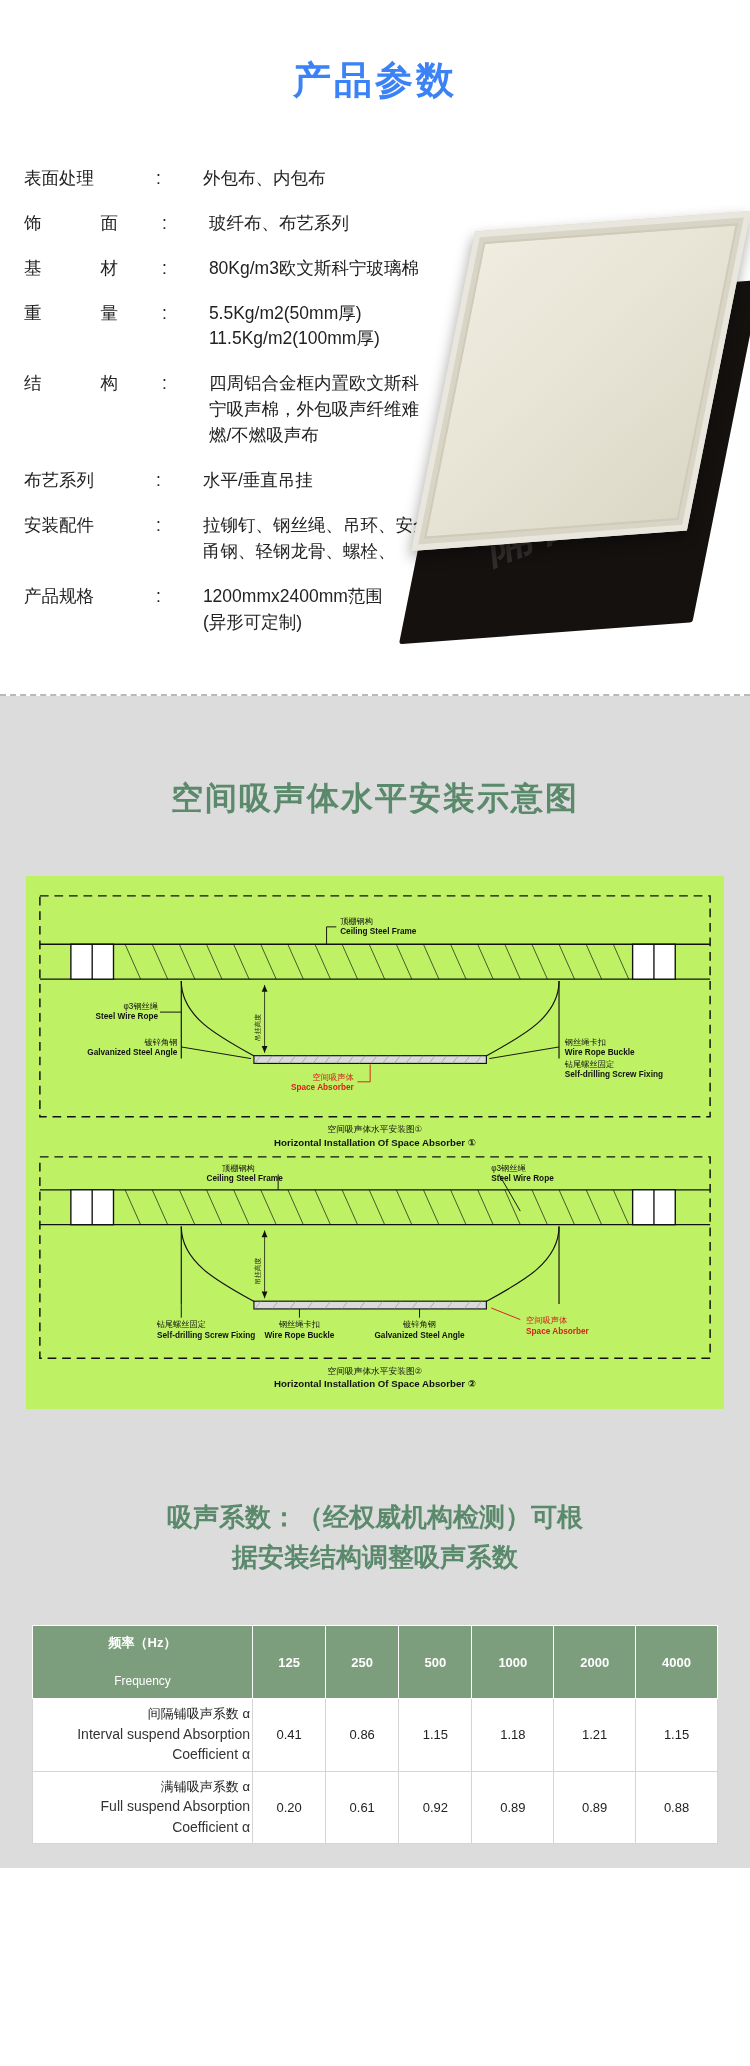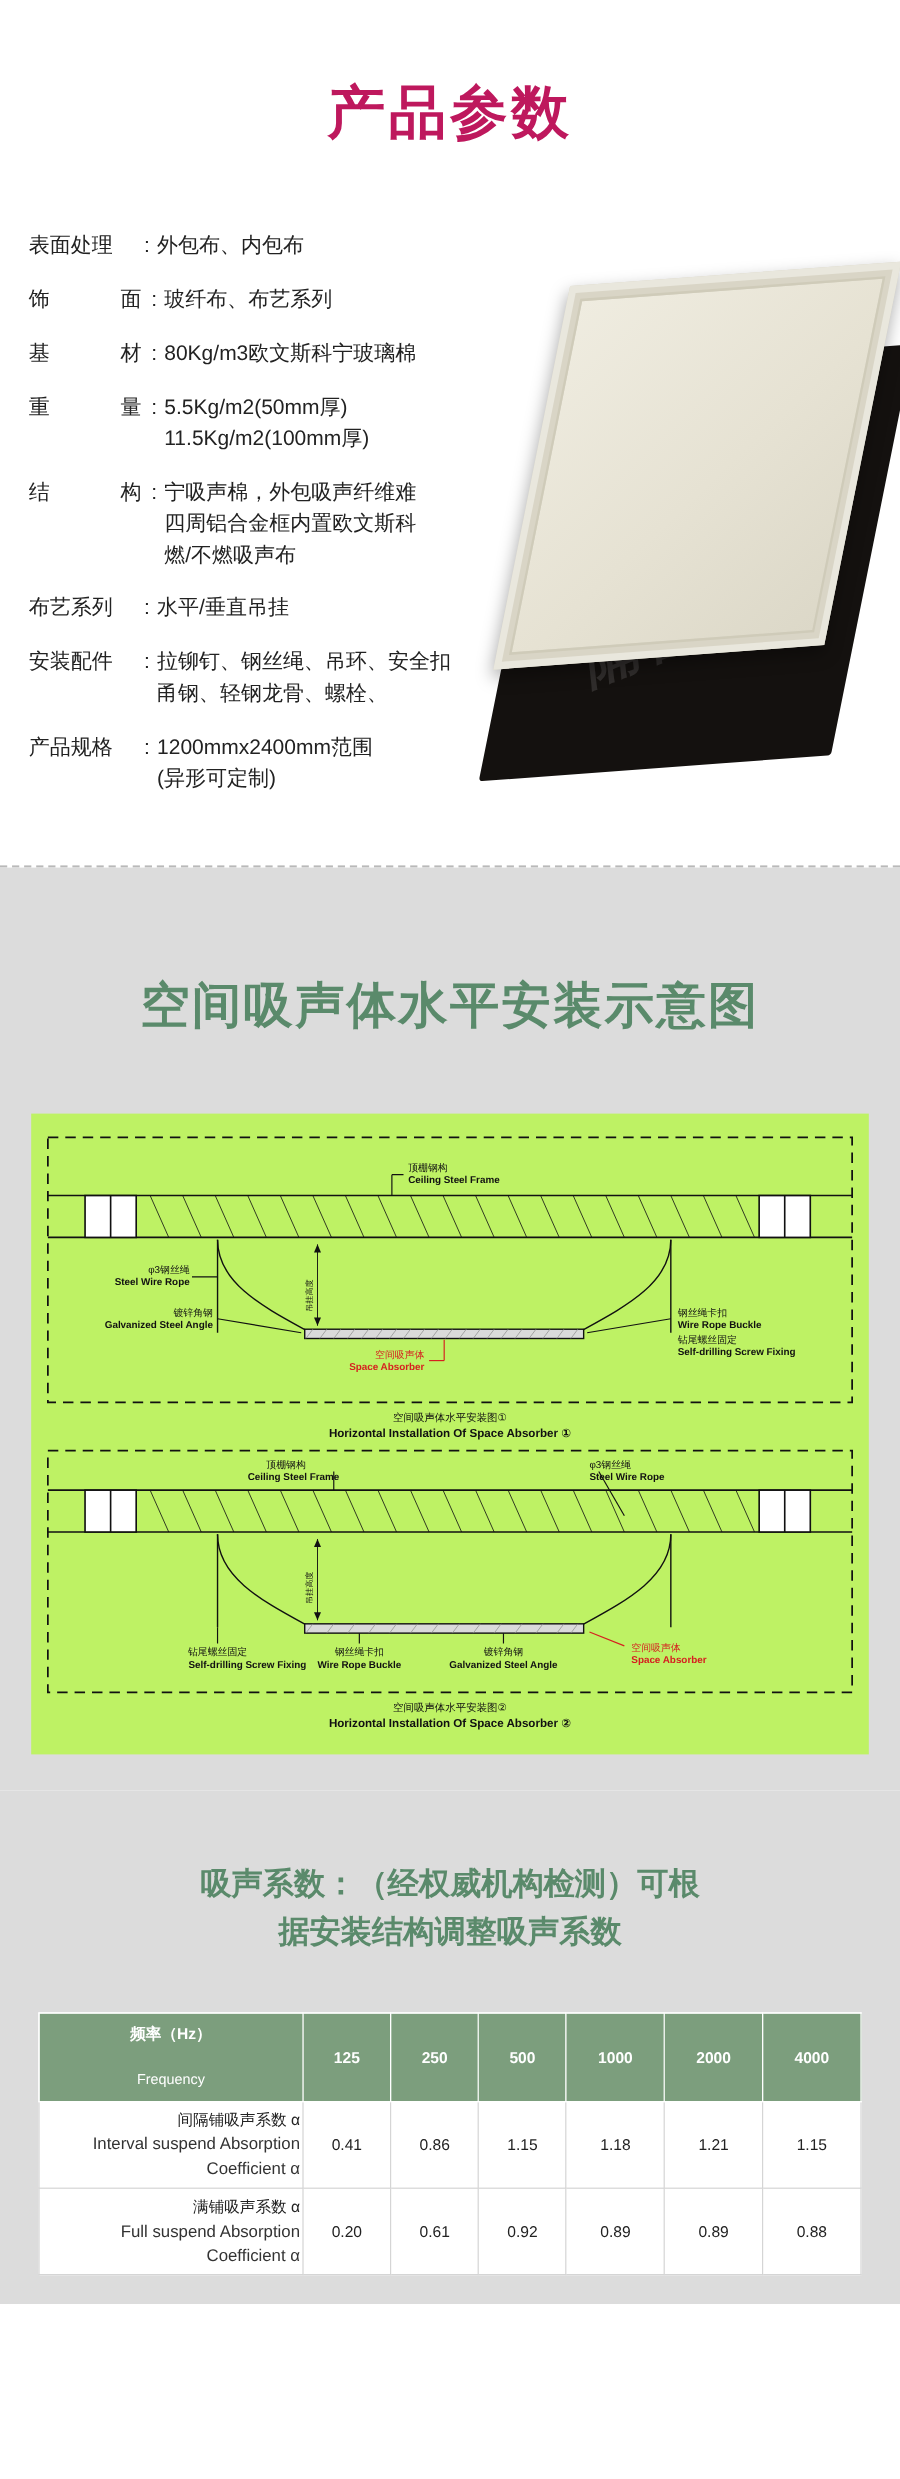--- a/index.html
+++ b/index.html
@@ -9,34 +9,35 @@
     background: #ffffff;
     font-family: "Liberation Sans", "DejaVu Sans", sans-serif;
     color: #222;
   }
   .page { width: 750px; position: relative; }
 
   
   .sec-params { position: relative; padding: 0 0 40px 0; background:#fff; }
   .params-title {
     text-align: center;
-    font-size: 48px;
+    font-size: 38px;
     font-weight: bold;
     letter-spacing: 3px;
-    color: #be185d;
+    color: #3b82f6;
     padding: 30px 0 34px 0;
   }
   .params-list { padding: 0 0 0 24px; width: 470px; }
   .param-row {
     display: flex;
     align-items: flex-start;
     margin-bottom: 19px;
     font-size: 17.5px;
     line-height: 1.48;
     color: #222;
+    gap: 36px;
   }
   .param-label {
     flex: 0 0 auto;
     white-space: nowrap;
     min-width: 96px;
     letter-spacing: 0px;
   }
   .param-label.sp1 { letter-spacing: 8px; }
   .param-colon { margin: 0 6px 0 0; }
   .param-value { flex: 1 1 auto; }
@@ -101,21 +102,21 @@
   .dashed-divider {
     border: none;
     border-top: 2px dashed #b9b9b9;
     margin: 0 0 0 0;
   }
 
   
   .sec-diagram { background: #dcdcdc; padding: 34px 0 30px 0; }
   .diagram-title {
     text-align: center;
-    font-size: 41px;
+    font-size: 32px;
     font-weight: bold;
     color: #5a8a6b;
     letter-spacing: 2px;
     padding: 20px 0 28px 0;
   }
   .diagram-box {
     background: #bef264;
     margin: 0 26px;
     padding: 16px 10px 14px 10px;
   }
@@ -205,22 +206,22 @@
         <span class="param-value">
           <div>5.5Kg/m2(50mm厚)</div>
           <div>11.5Kg/m2(100mm厚)</div>
         </span>
       </div>
 
       <div class="param-row">
         <span class="param-label sp1">结　　构</span>
         <span class="param-colon">:</span>
         <span class="param-value">
+          <div>四周铝合金框内置欧文斯科</div>
           <div>宁吸声棉，外包吸声纤维难</div>
-          <div>四周铝合金框内置欧文斯科</div>
           <div>燃/不燃吸声布</div>
         </span>
       </div>
 
       <div class="param-row">
         <span class="param-label">布艺系列</span>
         <span class="param-colon">:</span>
         <span class="param-value">
           <div>水平/垂直吊挂</div>
         </span>

